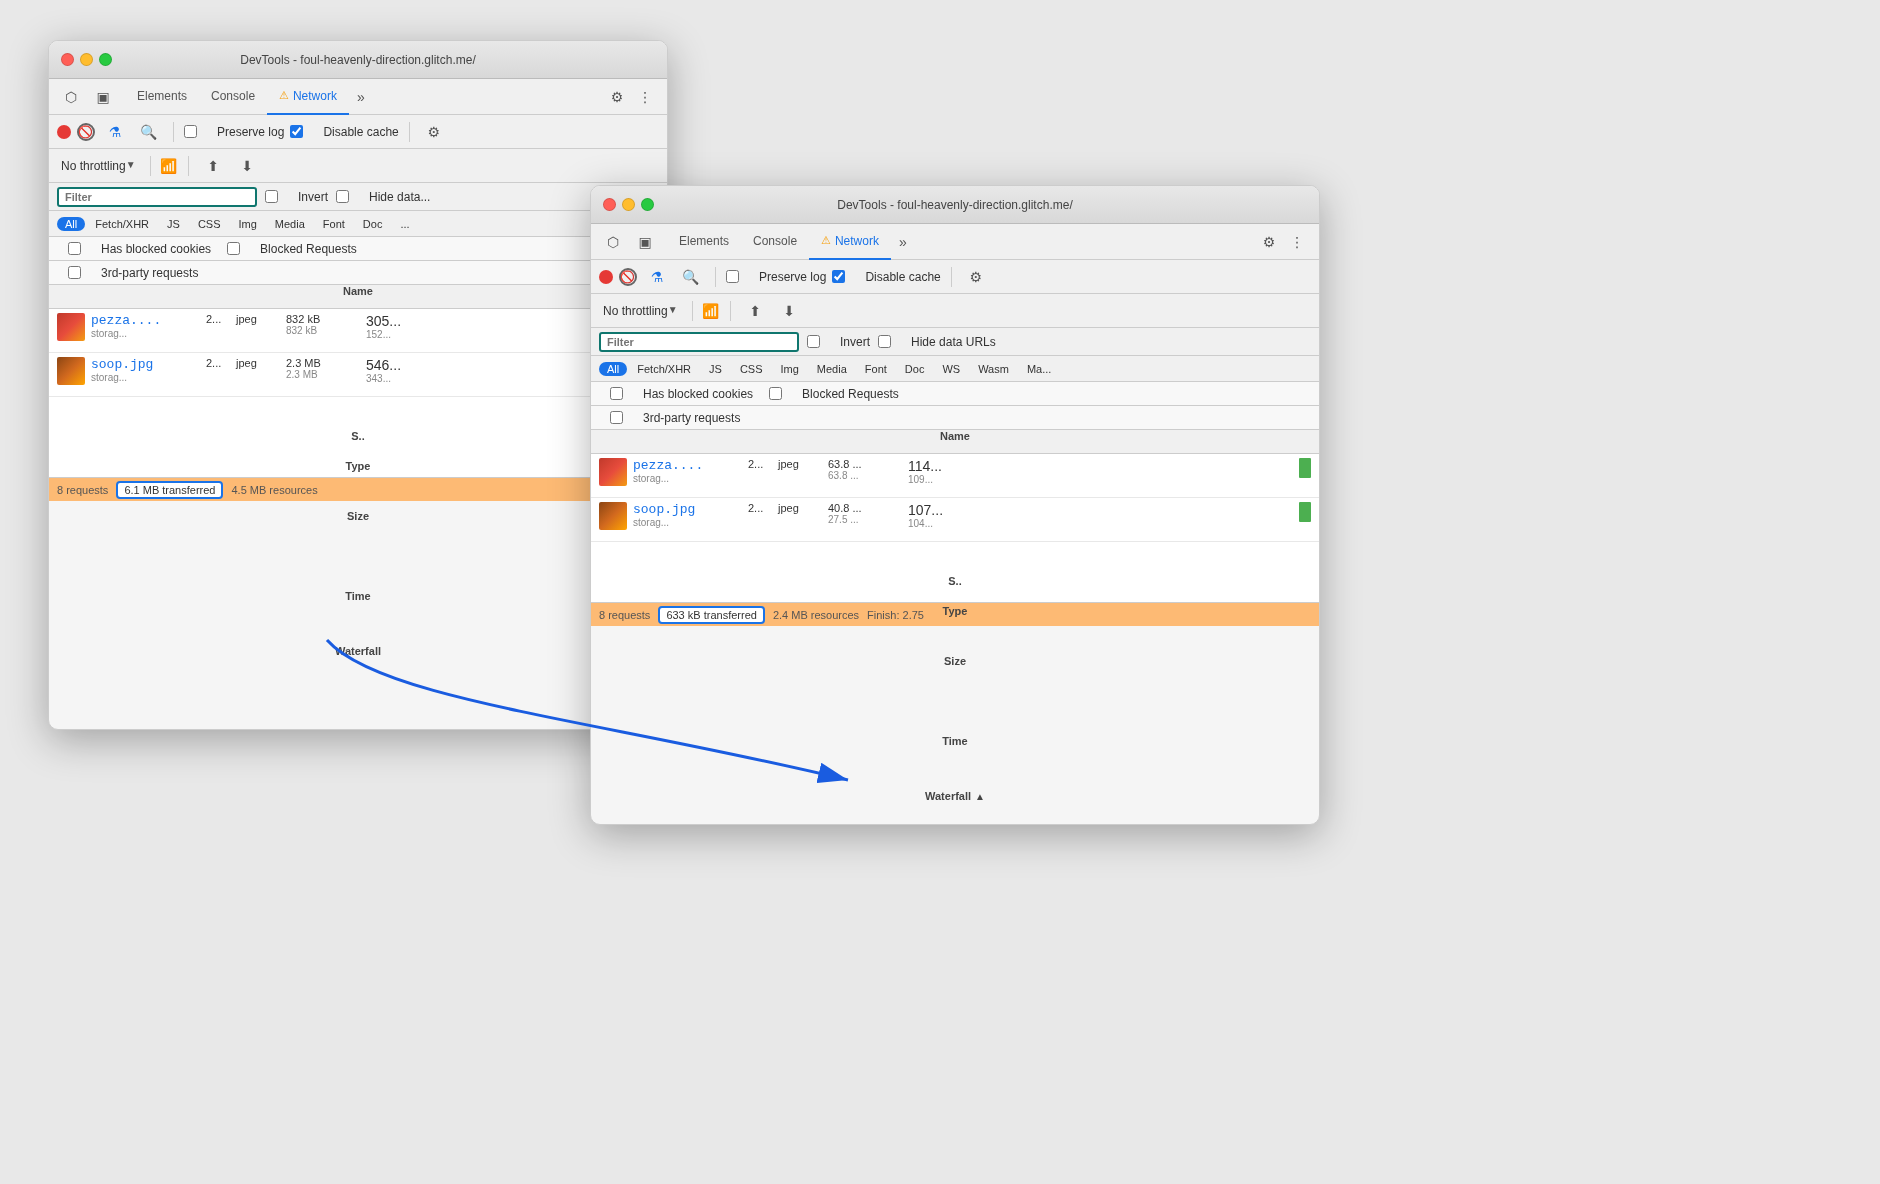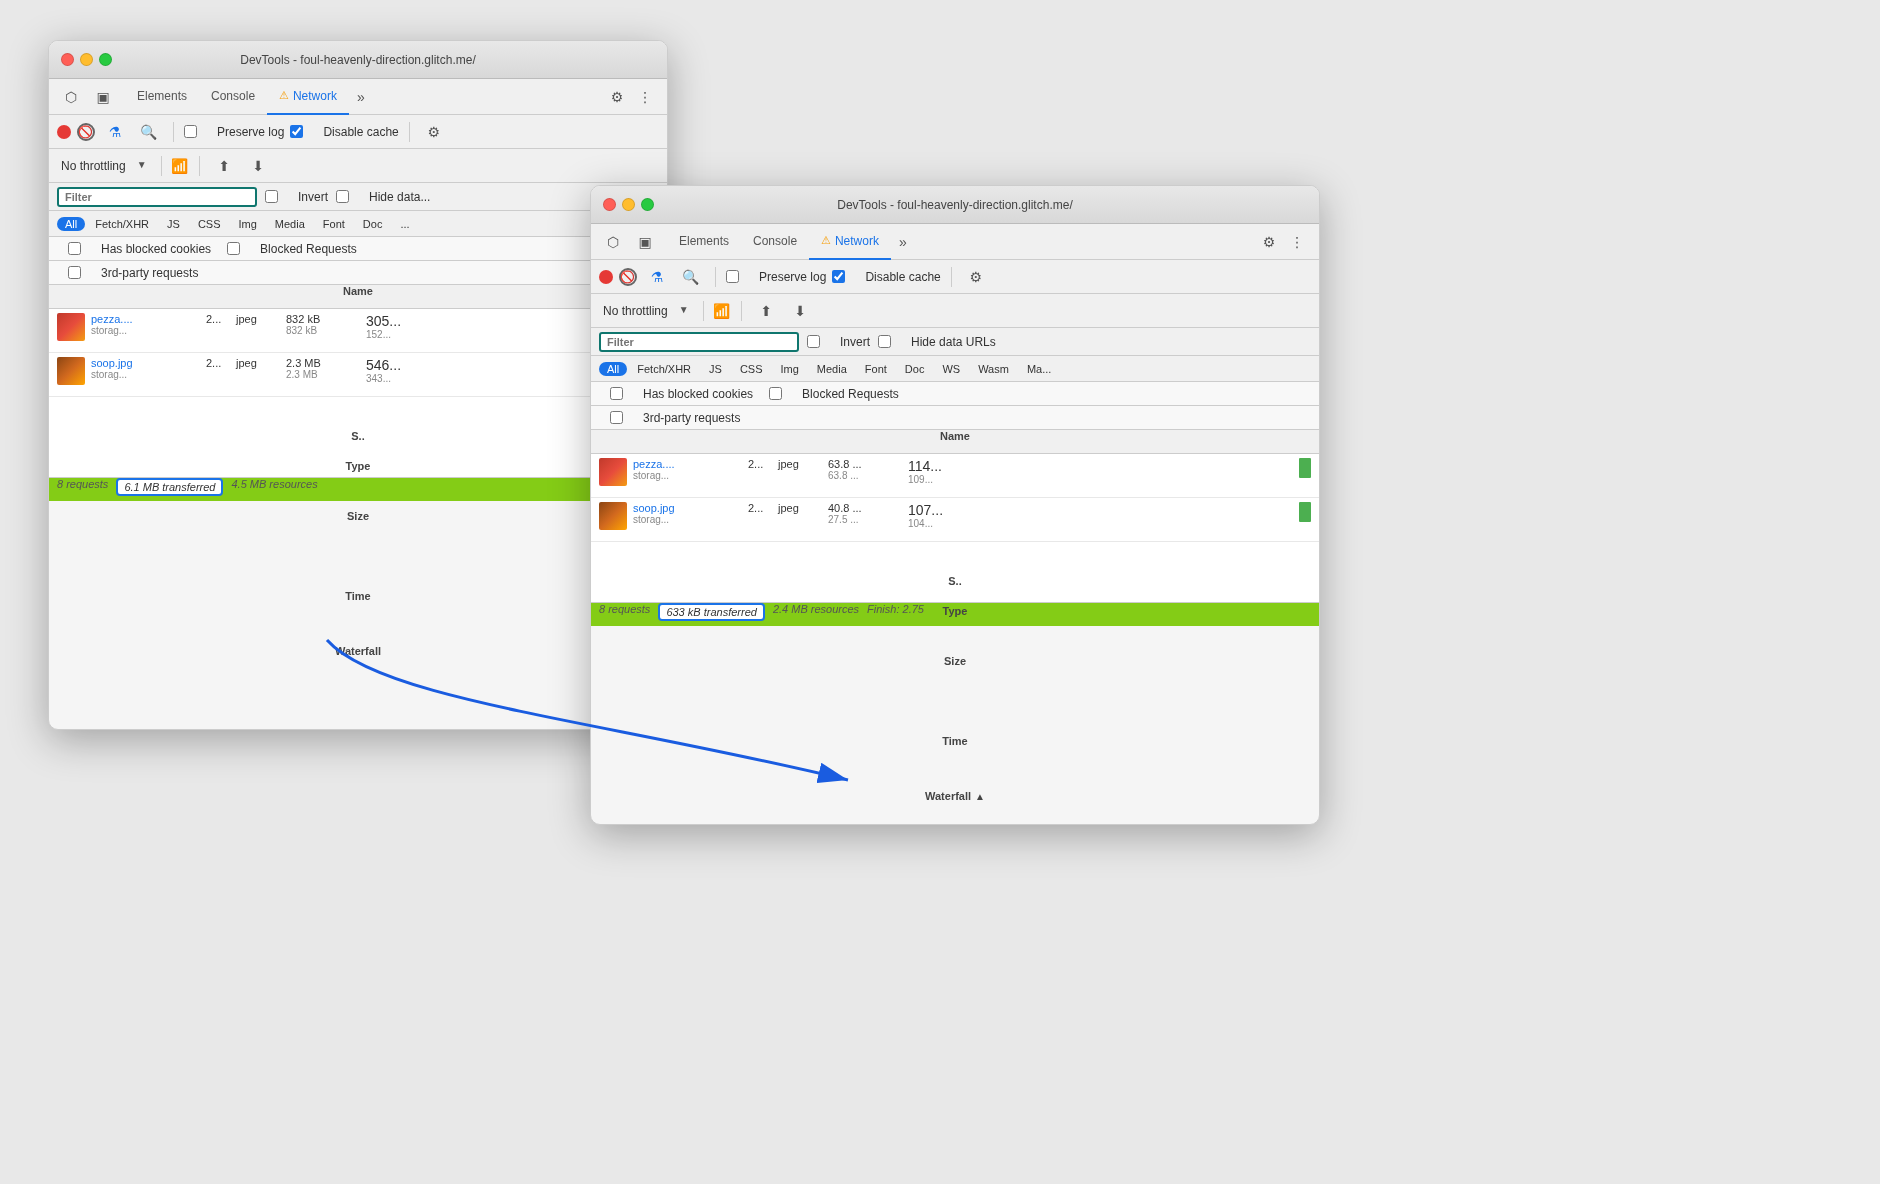--- a/index.html
+++ b/index.html
@@ -147,21 +147,21 @@
     }
 
     .toolbar-checkbox input[type=checkbox] {
       width: 13px;
       height: 13px;
     }
 
     .throttle-select {
       display: flex;
       align-items: flex-start;
-      gap: 11px;
+      gap: 0;
       font-size: 12px;
       color: #333;
       cursor: pointer;
       padding: 2px 4px;
     }
 
     .throttle-arrow {
       font-size: 10px;
       color: #555;
     }
@@ -267,21 +267,21 @@
       font-size: 10px;
       color: #888;
     }
 
     .row-name-cell {
       flex: 0 0 115px;
       display: flex;
       flex-direction: column;
     }
 
-    .row-name-primary { font-size: 11px; color: #1a73e8; }
+    .row-name-primary { font-size: 13px; color: #1a73e8; font-family: Liberation Mono, monospace; }
     .row-name-secondary { font-size: 10px; color: #888; }
 
     .row-status { flex: 0 0 30px; font-size: 11px; color: #333; }
     .row-type { flex: 0 0 50px; font-size: 11px; color: #333; }
 
     .row-size-cell {
       flex: 0 0 80px;
       display: flex;
       flex-direction: column;
     }
@@ -302,30 +302,29 @@
 
     .waterfall-bar {
       width: 12px;
       height: 20px;
       background: #4caf50;
       margin-left: auto;
       border-radius: 1px;
     }
 
     .status-bar {
-      background: #84cc16;
-      display: flex;
-      align-items: flex-start;
+      background: #fdba74;
+      display: flex;
+      align-items: center;
       border-top: 1px solid #ccc;
       height: 24px;
       padding: 0 8px;
       font-size: 11px;
       color: #555;
       gap: 8px;
-      font-style: italic;
     }
 
     .status-highlighted {
       border: 2px solid #1a73e8;
       border-radius: 4px;
       padding: 1px 6px;
       color: #333;
       font-weight: 500;
       background: white;
     }

